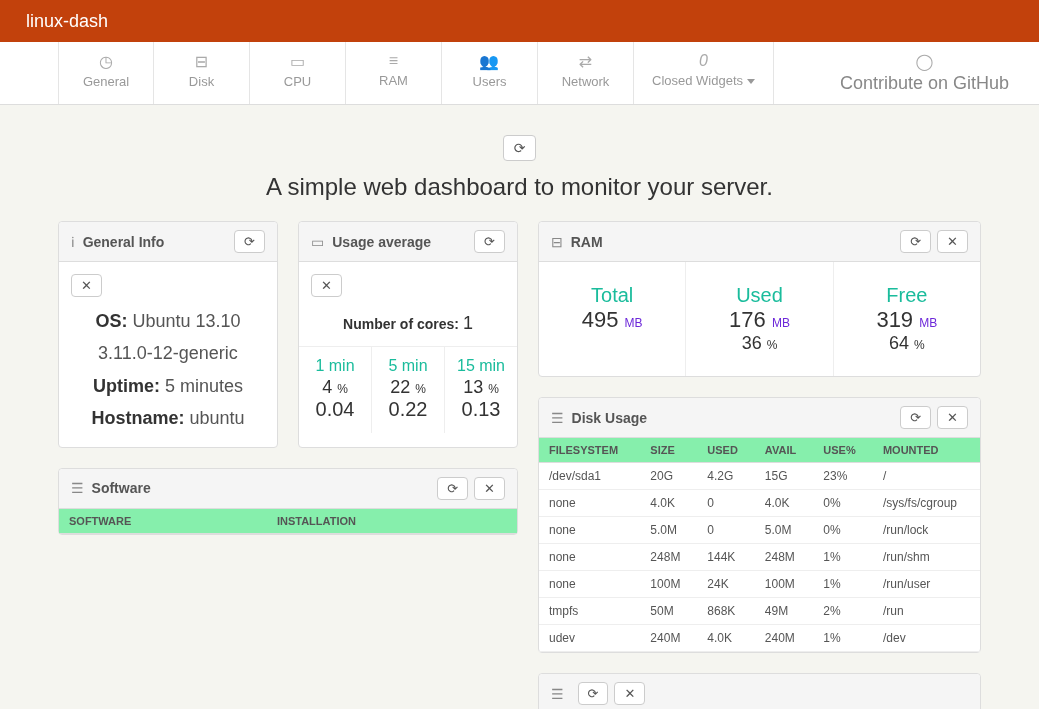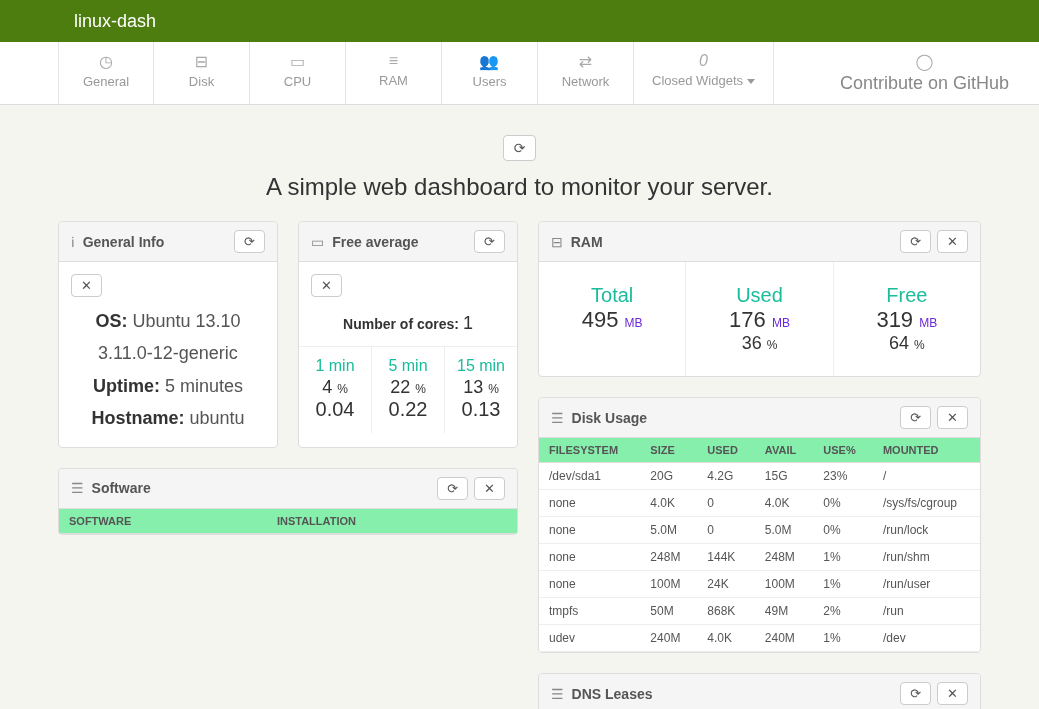--- a/index.html
+++ b/index.html
@@ -1,17 +1,17 @@
 <!DOCTYPE html>
 <html><head>
 <meta charset="utf-8">
 <style>
 * { box-sizing: border-box; margin: 0; padding: 0; }
 body { font-family: "Helvetica Neue", Arial, sans-serif; background: #f5f5f0; color: #555; font-size: 14px; width: 1039px; }
-.topbar { background: #4d7c0f; height: 42px; display: flex; align-items: center; padding: 0 20px 0 74px; }
+.topbar { background: #c2410c; height: 42px; display: flex; align-items: center; padding: 0 20px 0 26px; }
 .brand { color: #fff; font-size: 18px; }
 .nav { background: #fff; border-bottom: 1px solid #ddd; display: flex; padding-left: 58px; }
 .nav-item { border-right: 1px solid #e5e5e5; text-align: center; padding: 10px 18px; min-width: 96px; cursor: pointer; color: #999; }
 .nav-item:first-child { border-left: 1px solid #e5e5e5; }
 .nav-icon { font-size: 16px; color: #aaa; margin-bottom: 2px; display: block; }
 .nav-label { font-size: 13px; }
 .nav-spacer { flex: 1; }
 .contrib { text-align: center; padding: 10px 30px; color: #999; cursor: pointer; }
 .contrib .nav-label { font-size: 18px; color: #888; }
 .caret { display:inline-block; width:0; height:0; border-left:4px solid transparent; border-right:4px solid transparent; border-top:5px solid #999; vertical-align:middle; margin-left:4px; }
@@ -102,21 +102,21 @@
             <div><b>OS:</b> <span>Ubuntu 13.10 3.11.0-12-generic</span></div>
             <div><b>Uptime:</b> <span>5 minutes</span></div>
             <div><b>Hostname:</b> <span>ubuntu</span></div>
           </div>
         </div>
       </div>
 
       <div class="panel w-load">
         <div class="panel-hd">
           <span class="picon">▭</span>
-          <span class="ptitle">Free average</span>
+          <span class="ptitle">Usage average</span>
           <span class="btn">
                 <span>⟳</span>
               </span>
         </div>
         <div class="panel-body" style="padding:12px 0 0 0;">
           <div style="padding:0 12px;"><span class="close-inline"><span>✕</span></span></div>
           <div class="load-cores"><b>Number of cores:</b> <span style="font-size:18px;">1</span></div>
           <div class="load-grid">
             <div class="load-cell">
                   <div class="lbl">1 min</div>
@@ -270,21 +270,20 @@
                 <td>1%</td>
                 <td>/dev</td>
               </tr>
             </tbody>
       </table>
     </div>
 
     <div class="panel">
       <div class="panel-hd">
         <span class="picon">☰</span>
-        <span class="ptitle">DNS Leases</span>
         <span class="btn">
               <span>⟳</span>
             </span>
         <span class="btn">
               <span>✕</span>
             </span>
       </div>
 
     </div>
   </div>

